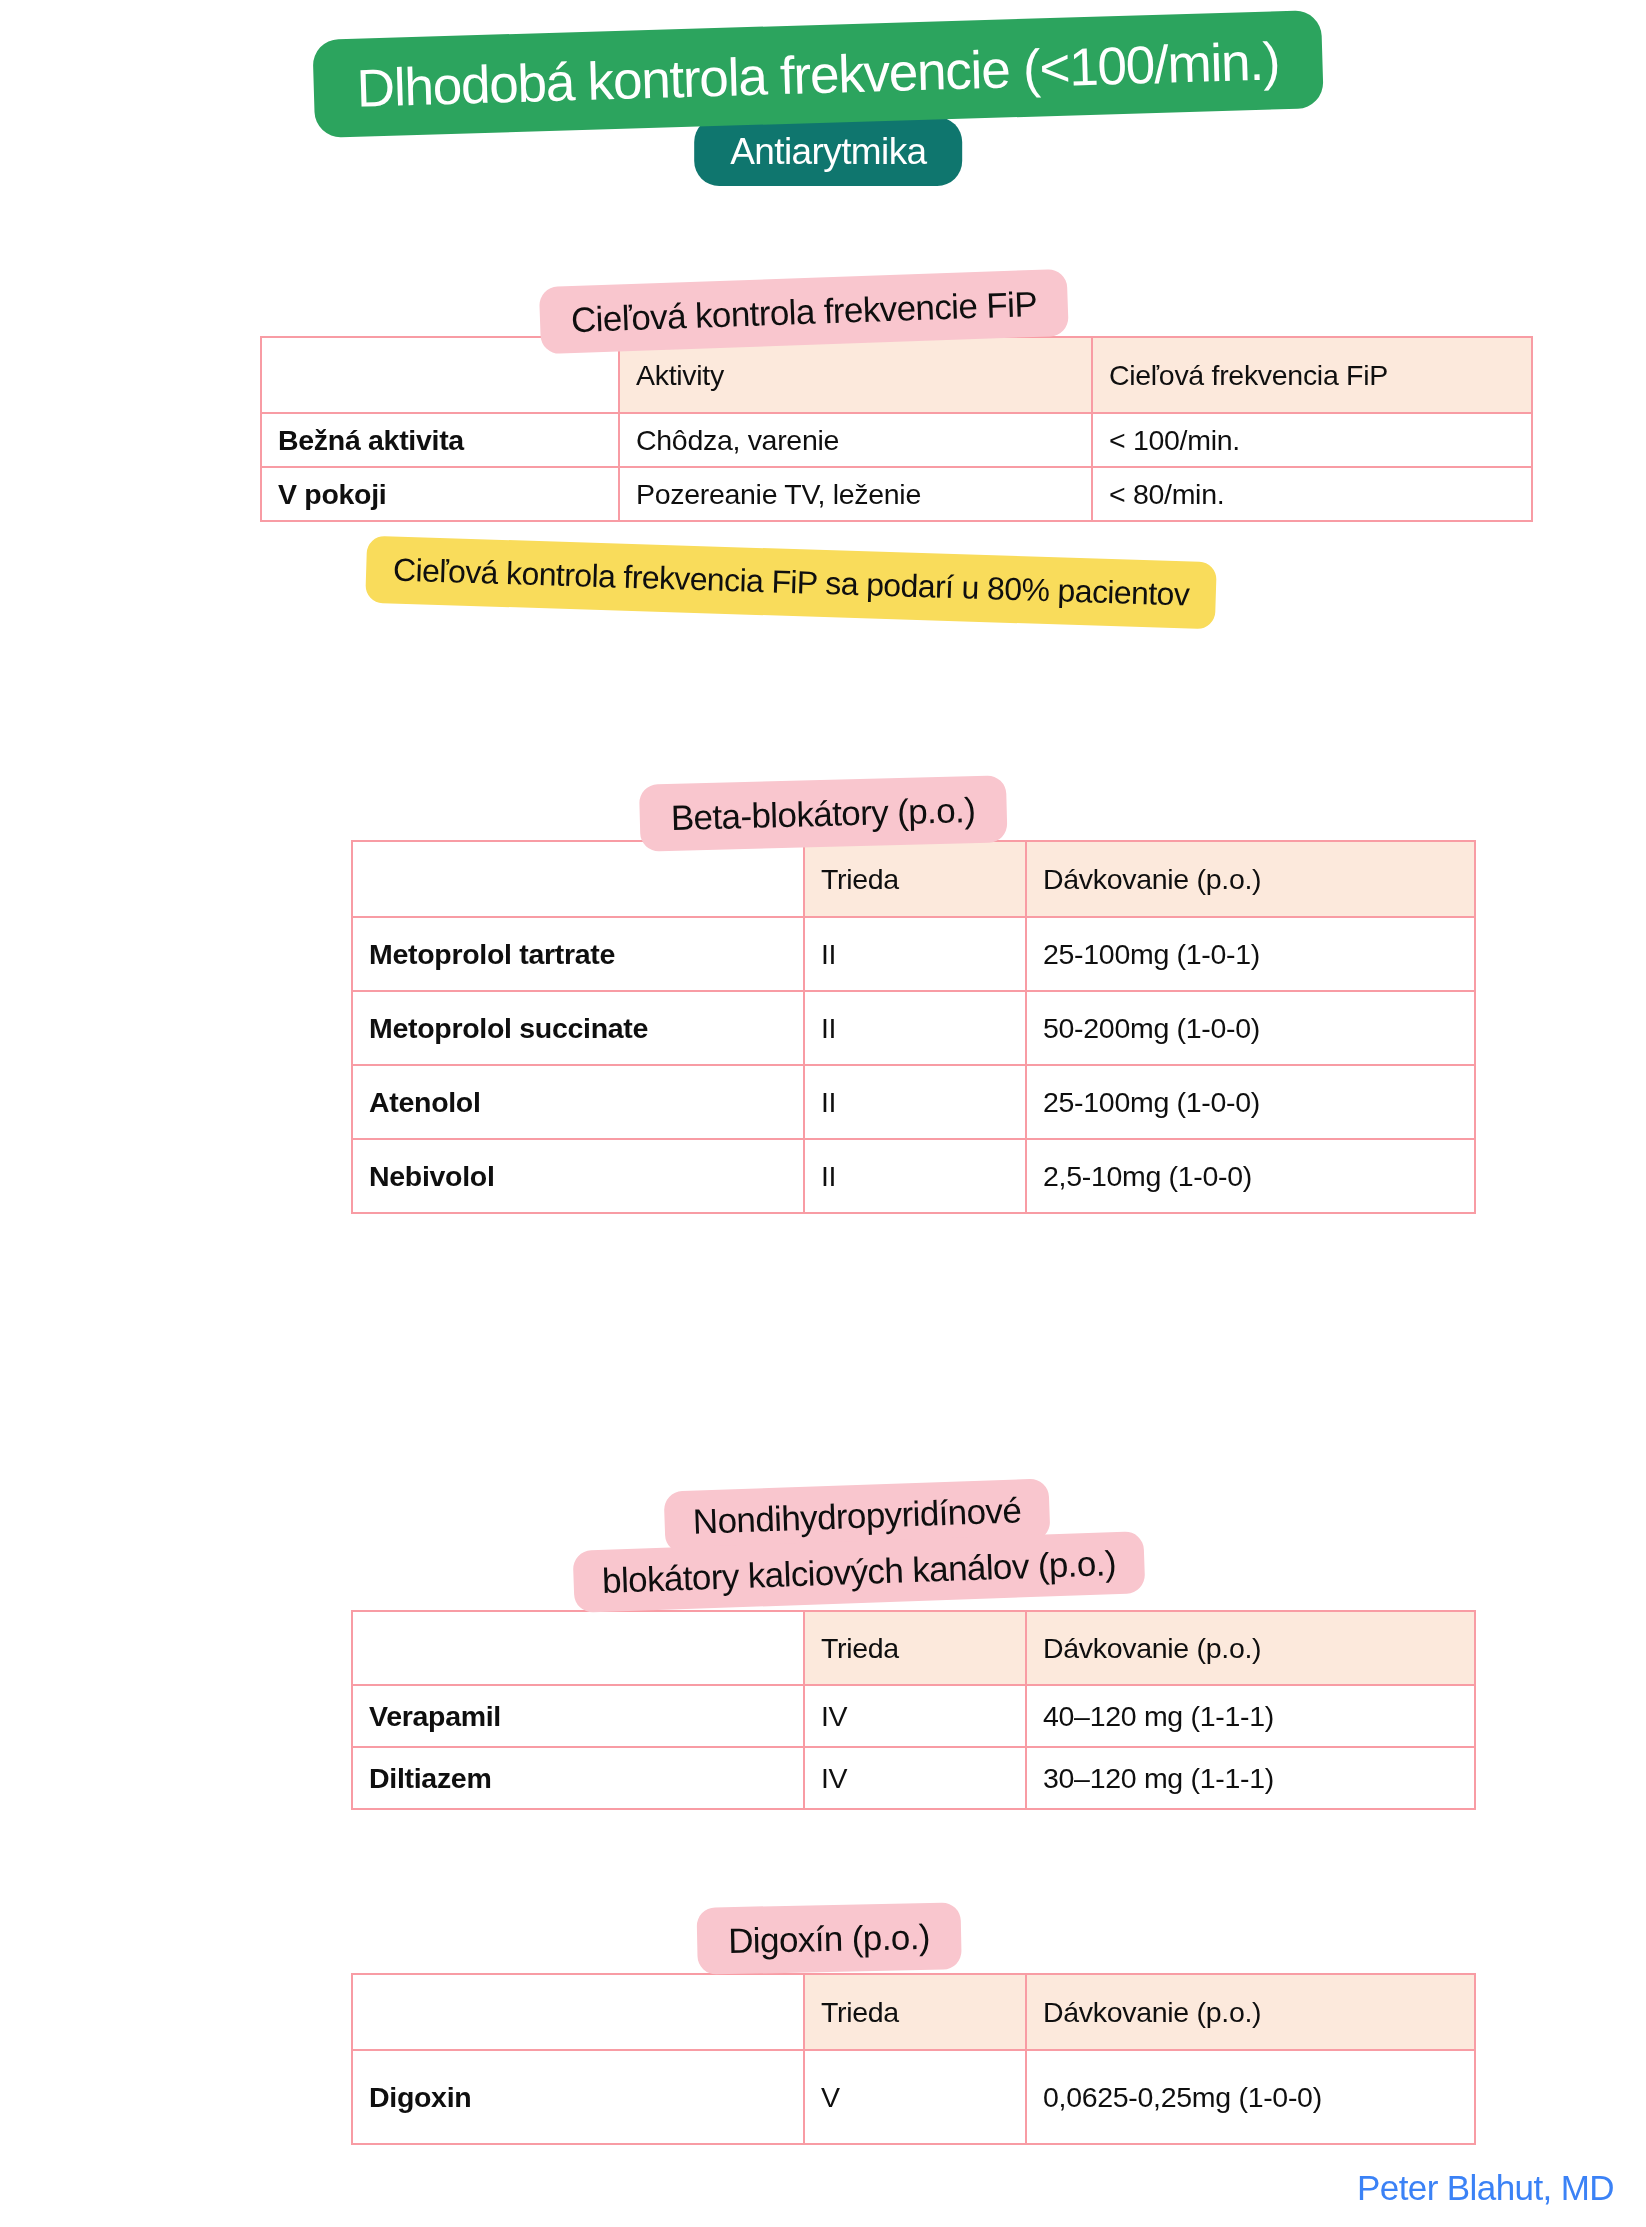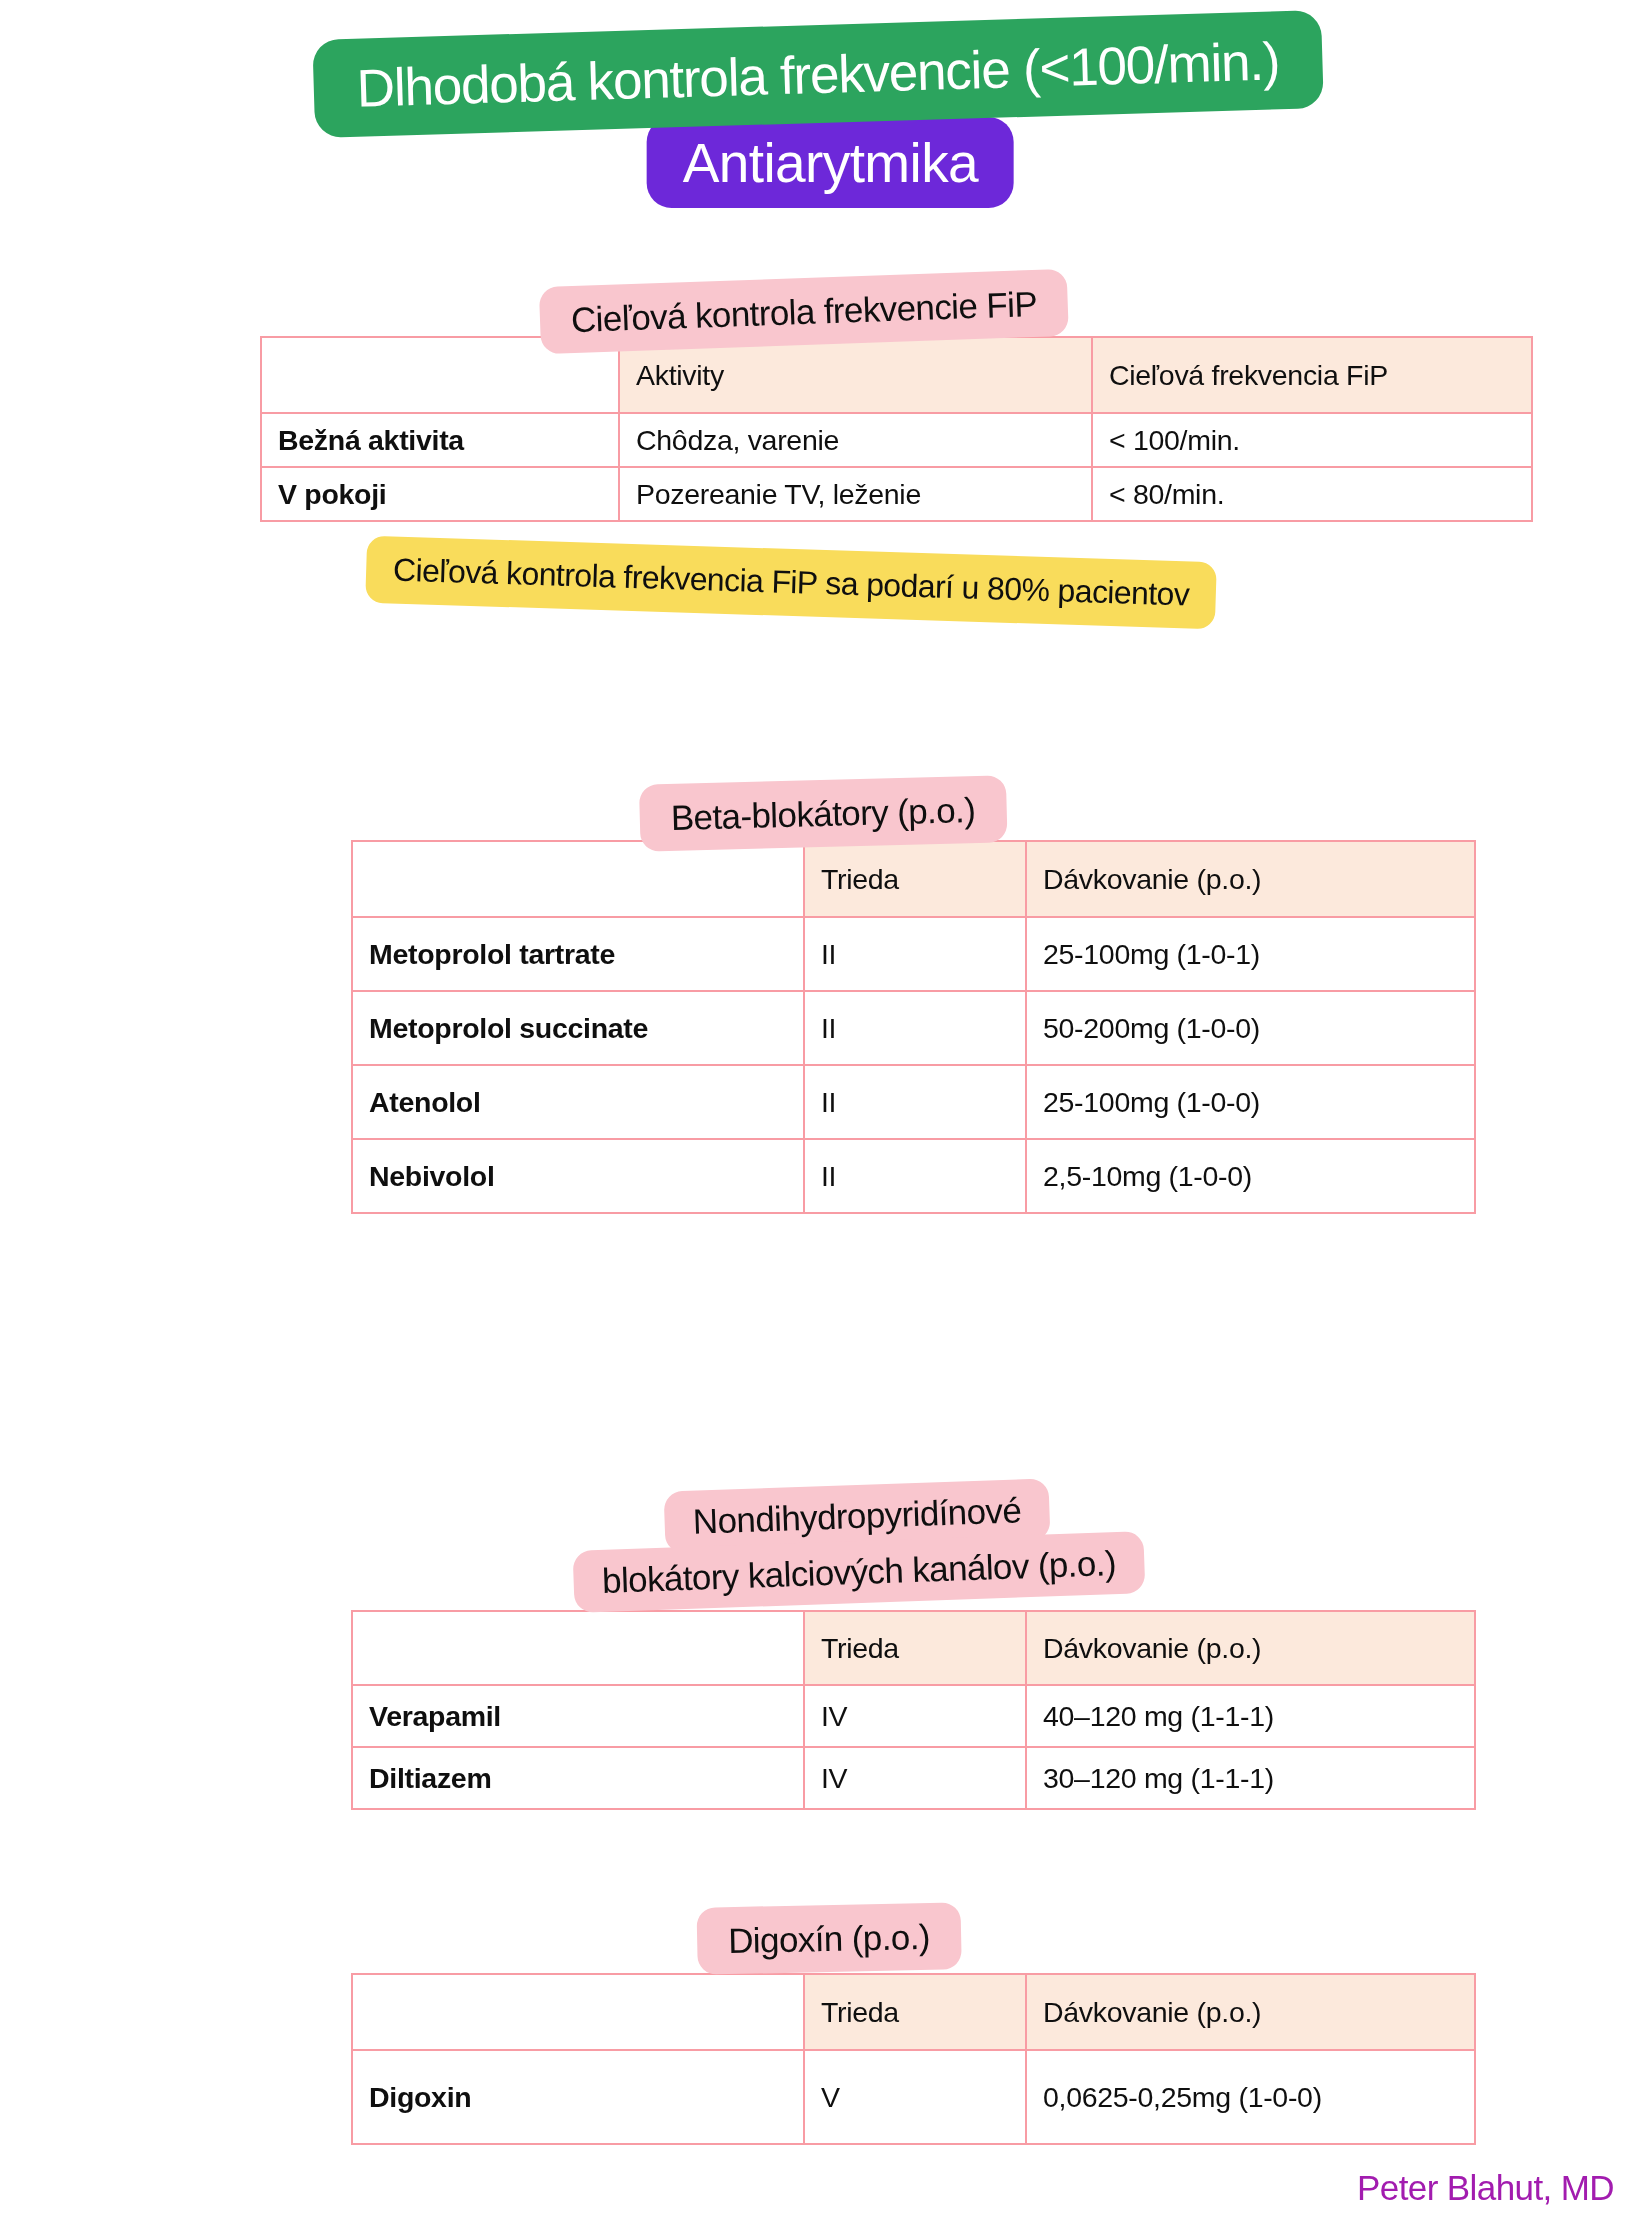--- a/index.html
+++ b/index.html
@@ -24,23 +24,23 @@
     letter-spacing:-1.2px;
     padding:18.6px 43px;
     border-radius:26px;
     white-space:nowrap;
     z-index:3;
   }
   .hero-sub{
     position:absolute;
     left:50%; top:117px;
     transform:translateX(-48%);
-    background:#6d28d9;
+    background:#0f766e;
     color:#ffffff;
-    font-size:55px;
+    font-size:37px;
     letter-spacing:-0.6px;
     padding:13.6px 36px;
     border-radius:25px;
     white-space:nowrap;
     z-index:2;
   }
 
   
   .pink-title{
     position:absolute;
@@ -137,21 +137,21 @@
   .tbl-ccb tbody tr{ height:62px; }
   .tbl-digoxin thead tr{ height:76px; }
   .tbl-digoxin tbody tr{ height:94px; }
 
   
   .footer-credit{
     position:absolute;
     right:32px; top:2168px;
     font-size:35px;
     letter-spacing:-0.6px;
-    color:#a21caf;
+    color:#3b82f6;
     white-space:nowrap;
   }
 </style>
 </head>
 <body>
 
 <div class="page">
 
   <div class="hero-bar">
     <span>Dlhodobá kontrola frekvencie (&lt;100/min.)</span>

